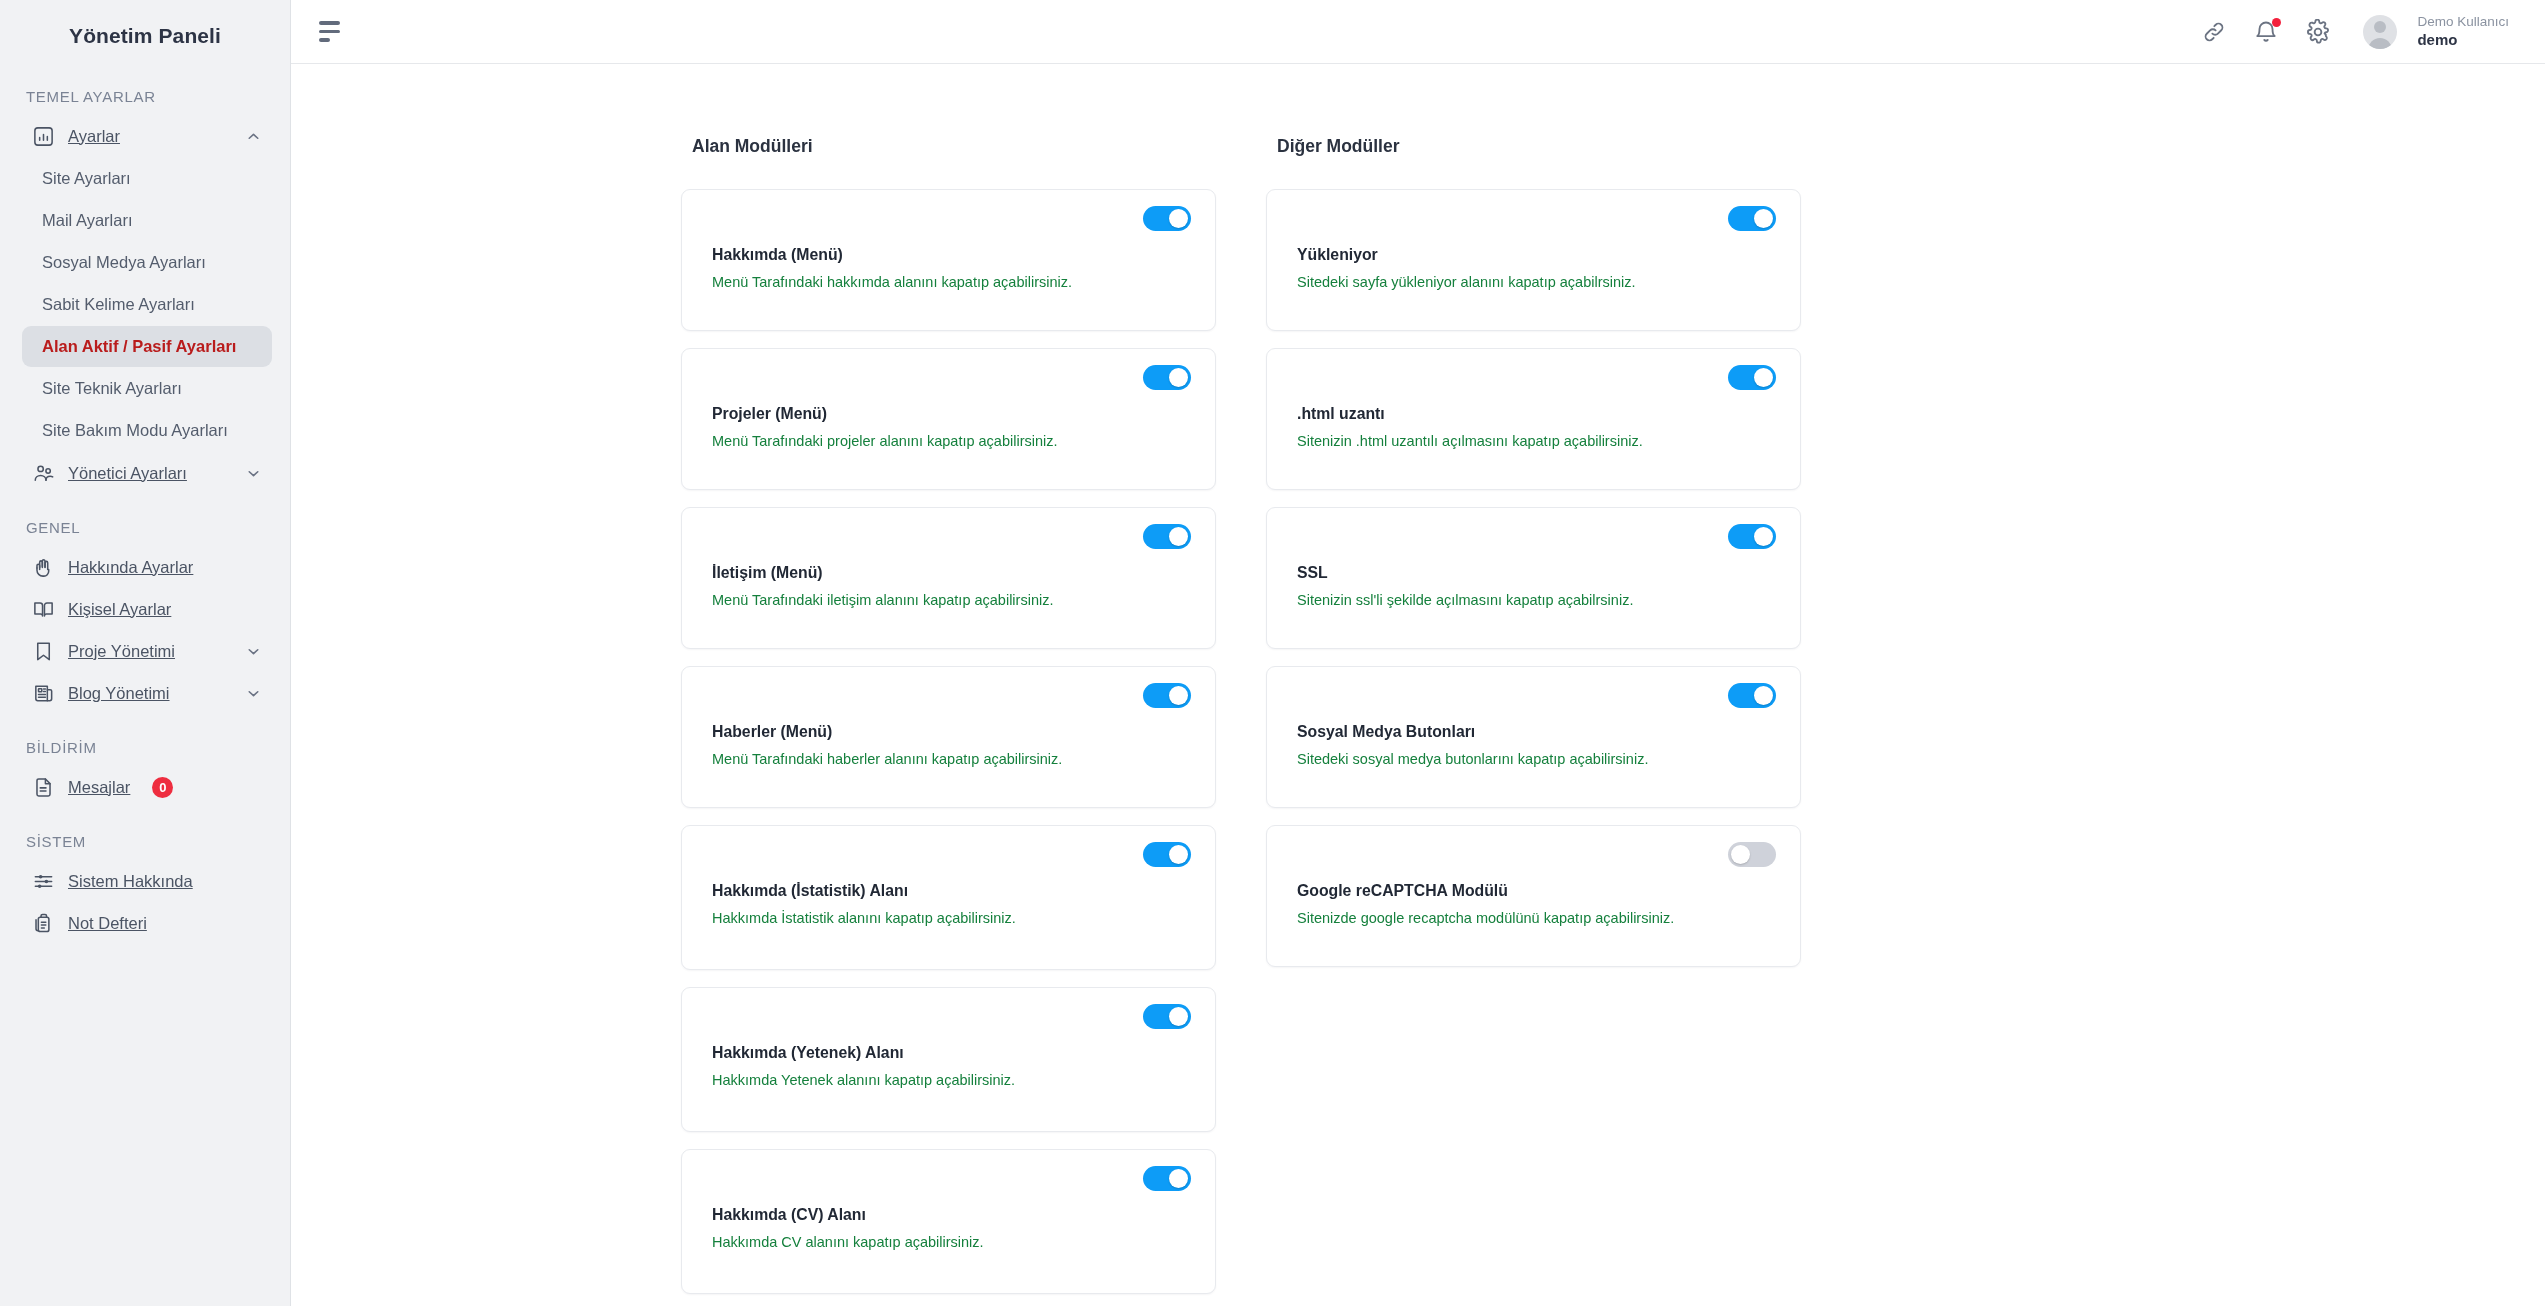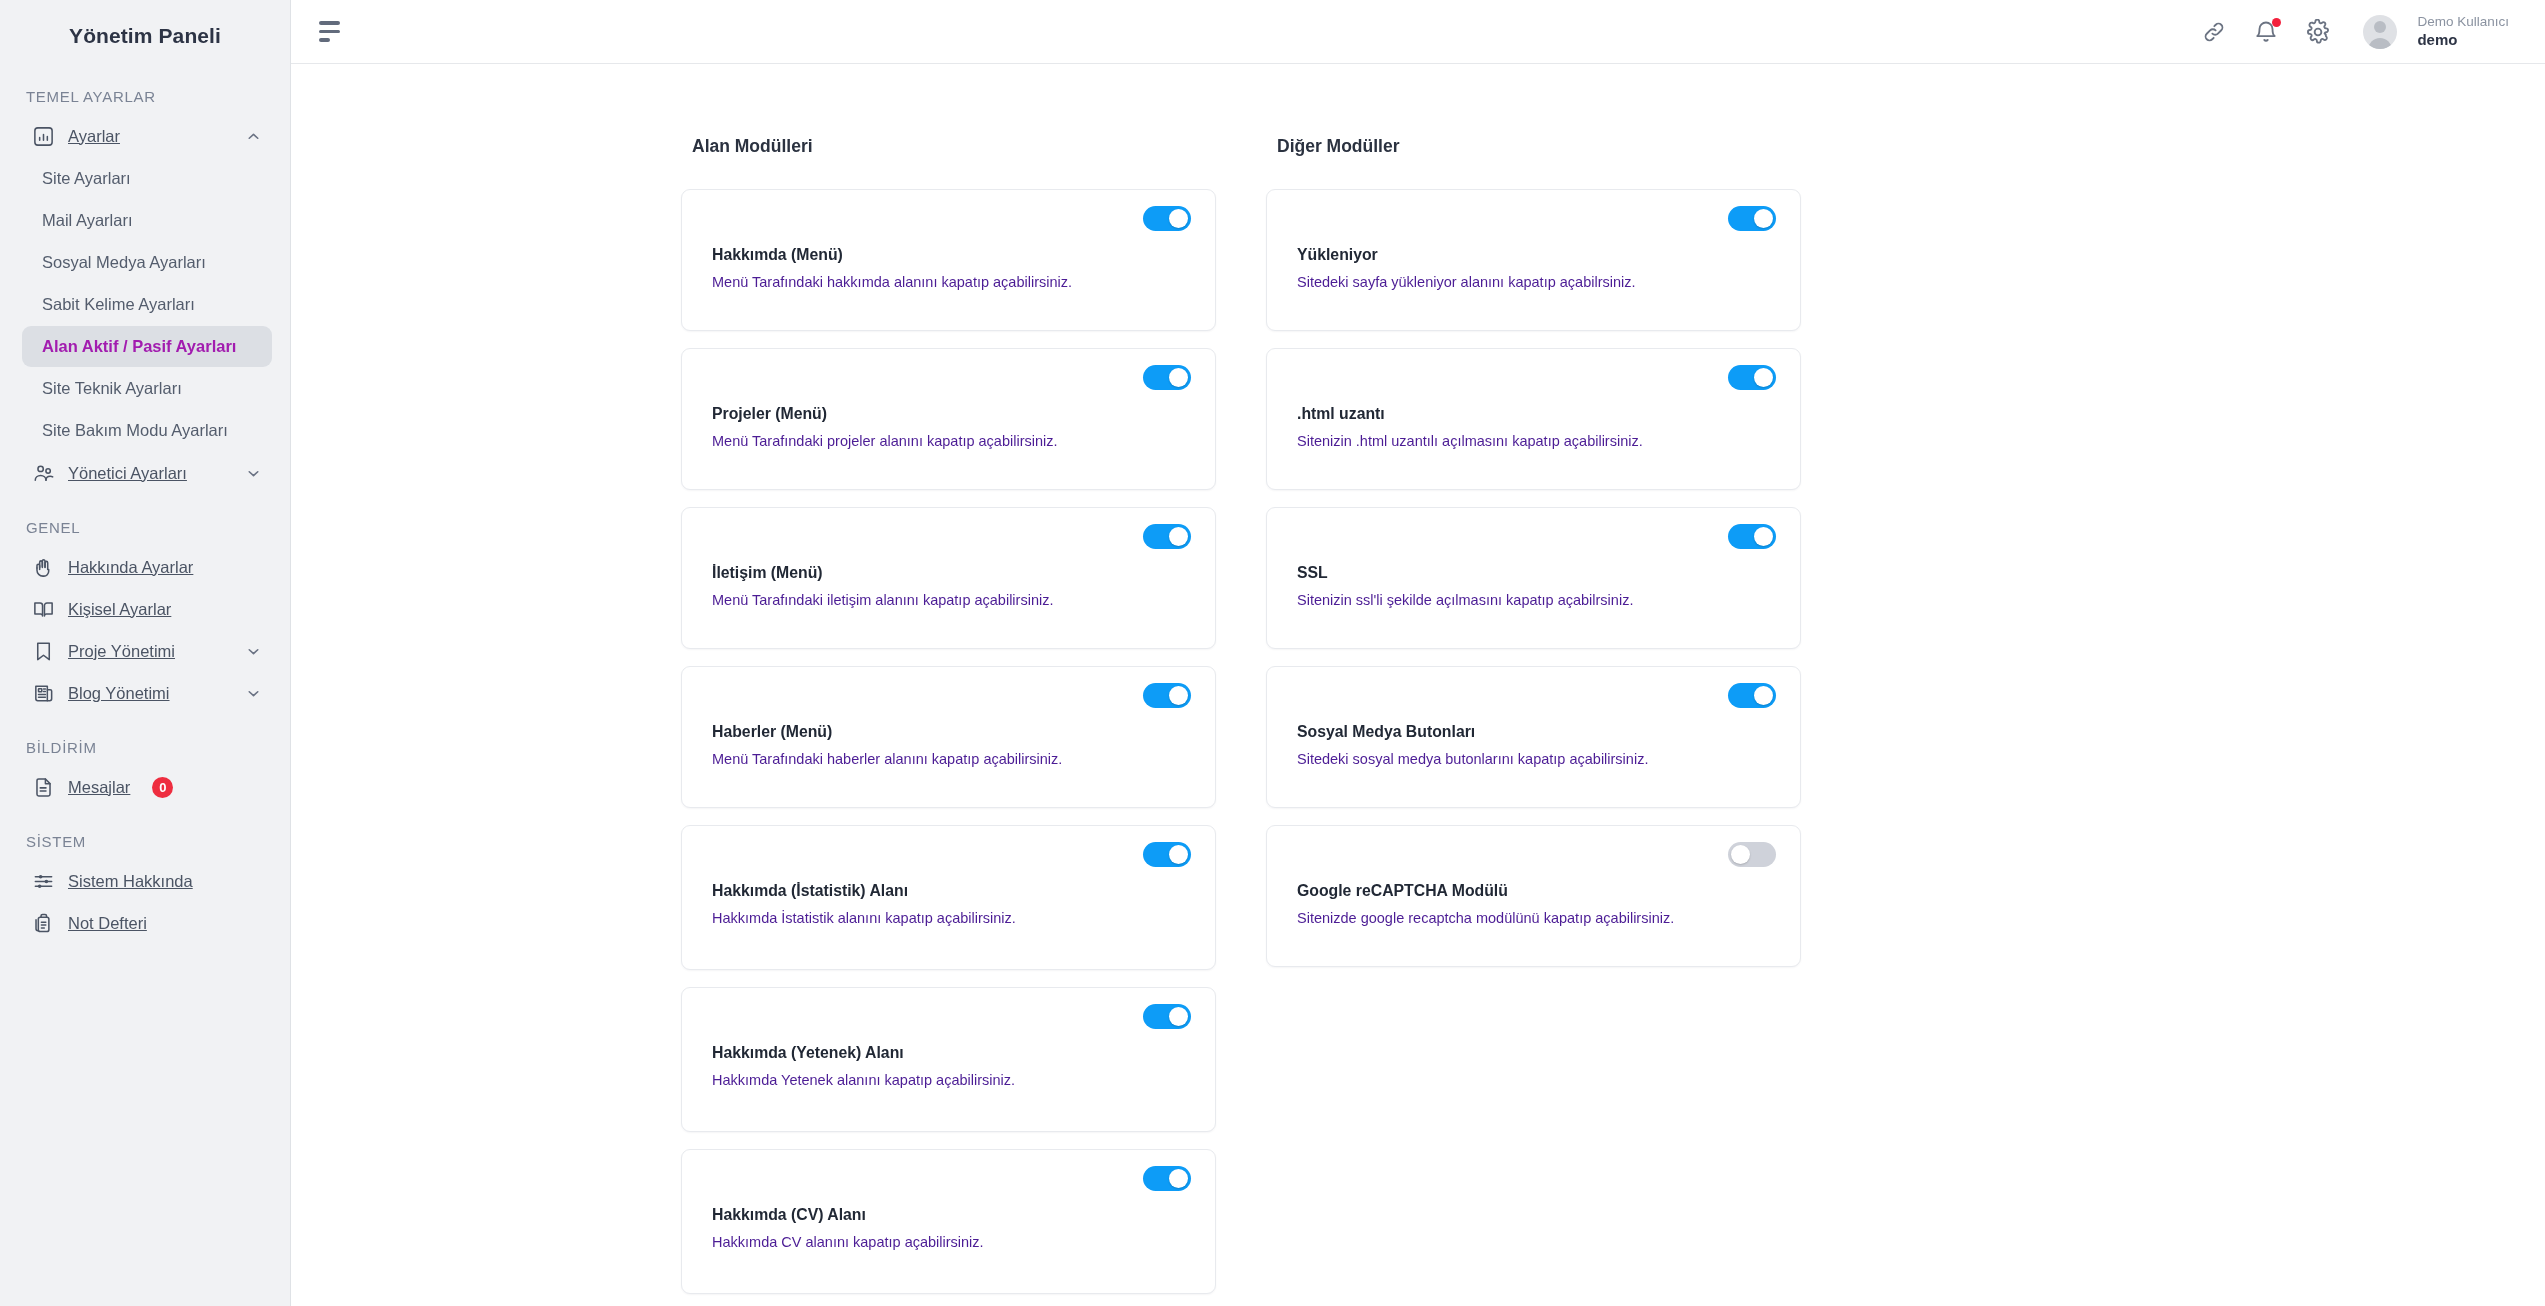--- a/index.html
+++ b/index.html
@@ -36,21 +36,21 @@
     color: #4b5464; font-size: 16.5px;
   }
   .nav-item .ico { width: 23px; height: 23px; flex: 0 0 23px; color: #4b5464; display: block; }
   .nav-item .label { flex: 1 1 auto; white-space: nowrap; text-decoration: underline; }
   .nav-item .chev { width: 17px; height: 17px; flex: 0 0 17px; color: #6a7283; }
   .sub-item {
     display: flex; align-items: center;
     height: 41px; margin: 1px 18px 1px 22px; padding-left: 20px;
     font-size: 16.5px; color: #545d6d; border-radius: 9px; cursor: pointer;
   }
-  .sub-item.active { background: #dcdfe4; color: #a21caf; font-weight: bold; }
+  .sub-item.active { background: #dcdfe4; color: #b91c1c; font-weight: bold; }
   .badge-red {
     display: inline-flex; align-items: center; justify-content: center;
     min-width: 21px; height: 21px; padding: 0 6px; margin-left: 9px;
     background: #ee2d3f; color: #fff; font-size: 13px; font-weight: bold;
     border-radius: 11px;
   }
 
   
   .main { flex: 1 1 auto; height: 1306px; background: #fff; display: flex; flex-direction: column; min-width: 0; }
   .topbar {
@@ -92,21 +92,21 @@
     background: #fff; border: 1px solid #e8eaee; border-radius: 9px;
     box-shadow: 0 1px 2px rgba(20,25,40,.045);
     padding: 16px 24px 20px 30px;
     margin-bottom: 17px; position: relative;
     min-height: 142px;
     display: flex; flex-direction: column;
   }
   .card.short { min-height: 145px; }
   .card-top { display: flex; justify-content: flex-end; height: 34px; }
   .card-title { font-size: 15.8px; font-weight: bold; color: #212835; margin-top: 6px; }
-  .card-desc { font-size: 14.5px; color: #4c1d95; line-height: 1.62; margin-top: 7px; max-width: 400px; }
+  .card-desc { font-size: 14.5px; color: #15803d; line-height: 1.62; margin-top: 7px; max-width: 400px; }
 
   .toggle {
     width: 48px; height: 25px; border-radius: 13px; position: relative;
     cursor: pointer; flex: 0 0 48px; background: #cfd2da;
     transition: background .15s;
   }
   .toggle.on { background: #0d9cf7; }
   .toggle .knob {
     position: absolute; top: 3px; left: 3px;
     width: 19px; height: 19px; border-radius: 50%; background: #fff;

